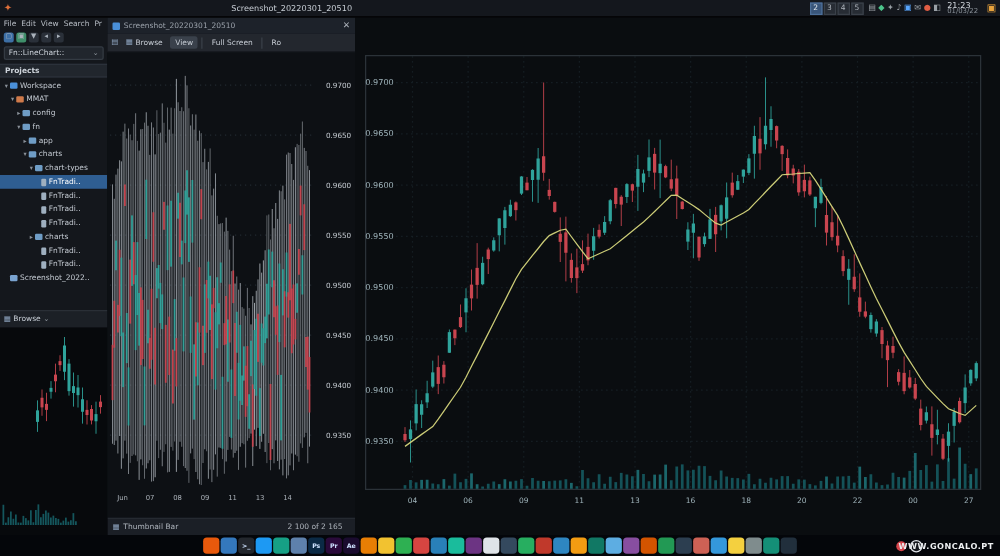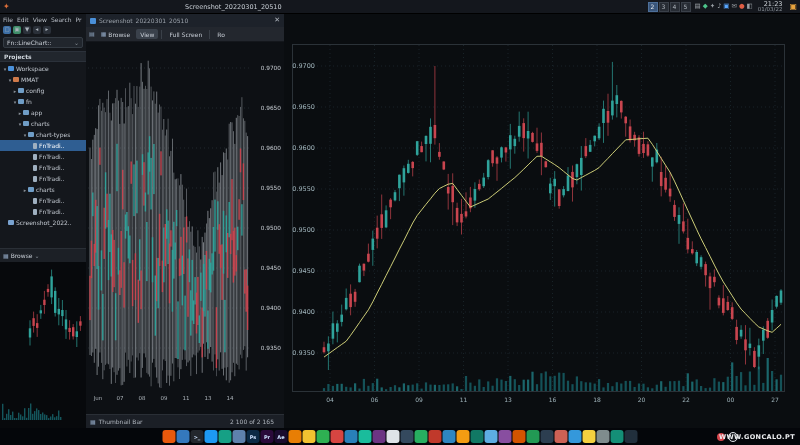--- a/index.html
+++ b/index.html
@@ -9,21 +9,21 @@
   
   .panel-top{position:absolute;top:0;left:0;width:800px;height:14px;background:#14171d;
     border-bottom:1px solid #000;display:flex;align-items:center;z-index:50;}
   .launcher{font-size:8px;margin-left:3px;line-height:1;}
   .panel-title{position:absolute;left:185px;top:3px;font-size:6.5px;color:#c6ccd3;white-space:nowrap;}
   .panel-right{margin-left:auto;display:flex;align-items:center;padding-right:3px;gap:2px;}
   .pager-box{width:10px;height:10px;background:#272c34;border:1px solid #3a4049;color:#aeb4bc;
     font-size:6px;display:flex;align-items:center;justify-content:center;}
   .pager-box.active{background:#39557a;color:#e2e8ee;border-color:#4d6f99;}
   .tray-icon{font-size:6.5px;line-height:1;margin-left:2px;}
-  .clock{text-align:right;line-height:1;margin:0 3px;}
+  .clock{line-height:1;margin:0 3px;}
   .clock-time{font-size:6.5px;color:#d2d7dd;}
   .clock-date{font-size:5.5px;color:#8a9199;}
 
   
   .workspace{position:absolute;top:14px;left:0;width:800px;height:414px;display:flex;}
 
   
   .col-left{width:86px;display:flex;flex-direction:column;background:#14171c;}
   .ide{height:238px;overflow:hidden;display:flex;flex-direction:column;}
   .ide-menubar{display:flex;gap:4px;padding:2px 3px 1px 3px;}

